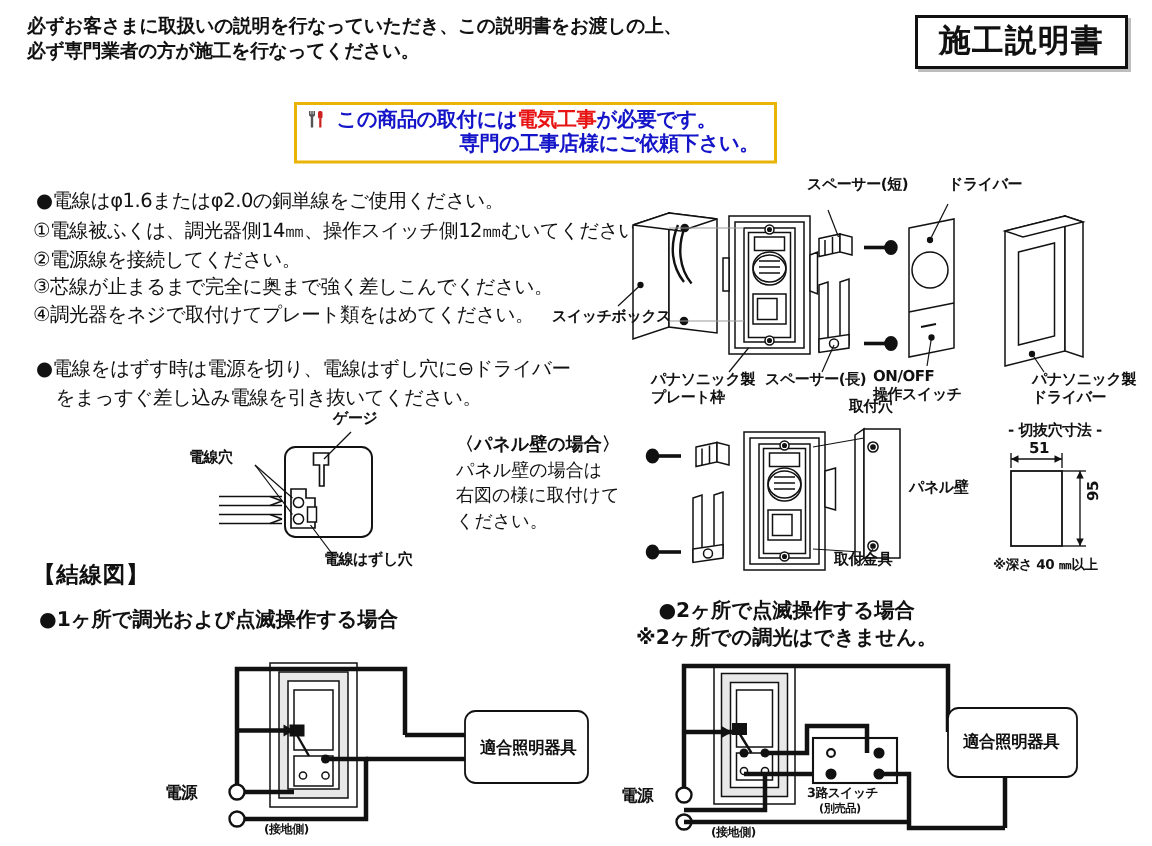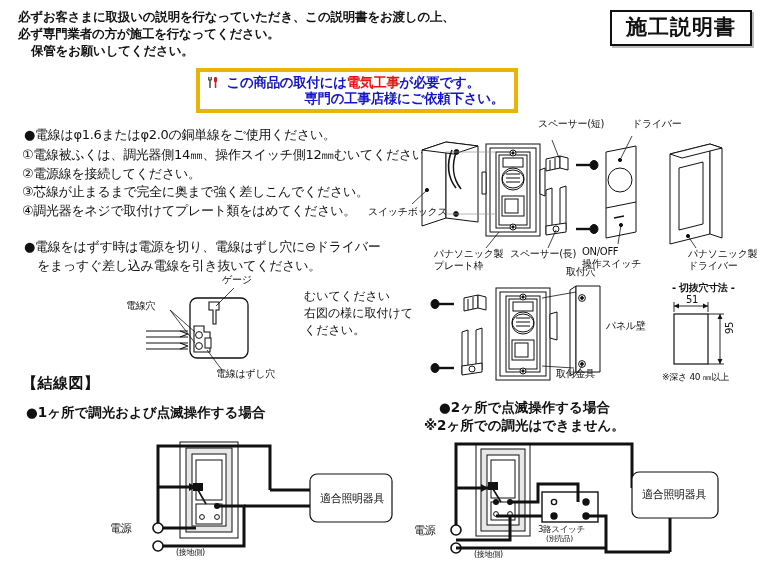--- a/index.html
+++ b/index.html
@@ -31,21 +31,21 @@
     background:#fff;
     box-shadow:2px 2px 0 #bdbdbd;
   }
   #title-box .t{
     font-size:21px;font-weight:bold;letter-spacing:1px;line-height:1;
   }
 
   
   #warning-banner{
     left:196px;top:68px;width:322px;
-    border:4px solid #eab308;
+    border:2px solid #eab308;
     background:#fff;
     padding:2px 4px 3px 4px;
     box-sizing:border-box;
     text-align:center;
   }
   .warn-row{
     font-size:13.5px;font-weight:bold;line-height:16px;
     color:#1414c8;white-space:nowrap;letter-spacing:-0.3px;
   }
   .warn-row.r1{text-align:left;padding-left:2px;}
@@ -69,21 +69,21 @@
 
   
   #wiring-heading{left:22px;top:374px;font-size:15px;font-weight:bold;letter-spacing:0.5px;}
   #case1-title{left:26px;top:404px;font-size:13.5px;font-weight:bold;white-space:nowrap;}
   #case2-title{left:424px;top:398px;}
   #case2-title .c2{font-size:13.5px;font-weight:bold;line-height:18px;white-space:nowrap;text-align:center;}
 
   
   .cap{
     position:absolute;font-size:8.5px;line-height:10px;
-    white-space:nowrap;letter-spacing:-0.3px;
+    white-space:nowrap;letter-spacing:-0.3px;font-weight:bold;
   }
   .cap.b{font-weight:bold;}
   .cap10{font-size:10px;line-height:12px;}
   .cap11{font-size:11px;line-height:13px;}
 
   svg{display:block;overflow:visible;}
   .ln{stroke:#111;fill:none;}
   .fillw{fill:#fff;stroke:#111;}
   .fillg{fill:#e8e8e8;stroke:#111;}
   .thick{stroke:#111;stroke-width:3;fill:none;}
@@ -92,23 +92,20 @@
 <body>
 
 <div class="page">
 
   <div class="abs" id="header-notes">
     <div class="note-line">
       <span>必ずお客さまに取扱いの説明を行なっていただき、この説明書をお渡しの上、</span>
     </div>
     <div class="note-line">
       <span>必ず専門業者の方が施工を行なってください。</span>
-    </div>
-    <div class="note-line note-indent">
-      <span>保管をお願いしてください。</span>
     </div>
   </div>
 
   <div class="abs" id="title-box">
     <div class="t">施工説明書</div>
   </div>
 
   <div class="abs" id="warning-banner">
     <div class="warn-row r1">
       <span class="tools-ico">
@@ -273,21 +270,22 @@
         <line x1="85" y1="61" x2="60" y2="28"></line>
         <line x1="97" y1="68" x2="112" y2="88"></line>
       </g>
     </svg>
     <div class="cap cap10" style="left:112px;top:-8px;">ゲージ</div>
     <div class="cap cap10" style="left:16px;top:18px;">電線穴</div>
     <div class="cap cap10" style="left:106px;top:86px;">電線はずし穴</div>
   </div>
 
   <div class="abs" id="panelwall-text">
-    <div class="pw-line">むいてください</div>
+    <div class="pw-title">〈パネル壁の場合〉</div>
+    <div class="pw-line">パネル壁の場合は</div>
     <div class="pw-line">右図の様に取付けて</div>
     <div class="pw-line">ください。</div>
   </div>
 
   <div class="abs" style="left:424px;top:276px;width:220px;height:104px;">
     <svg width="220" height="104" viewBox="0 0 220 104">
 
       <g stroke="#111" fill="none" stroke-width="1">
         <line x1="14" y1="28" x2="30" y2="28" stroke-width="2.4"></line>
         <ellipse cx="11" cy="28" rx="4" ry="4.5" fill="#111"></ellipse>

